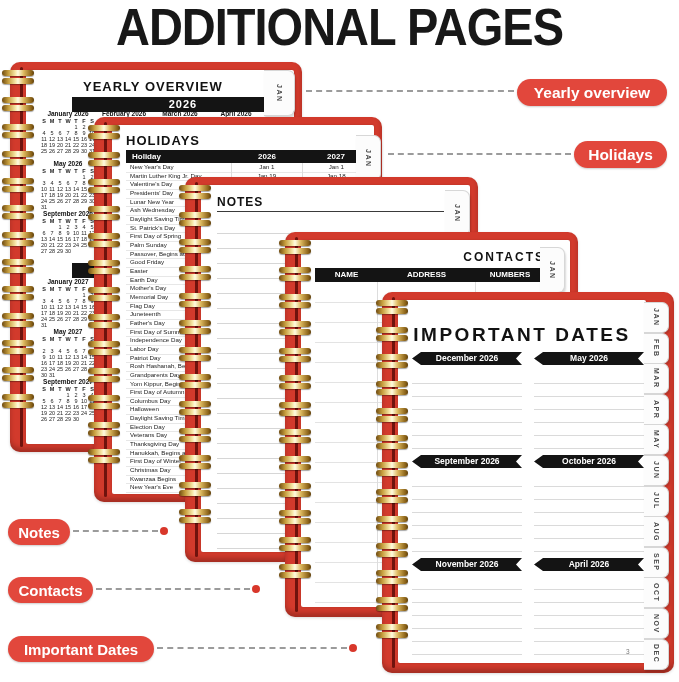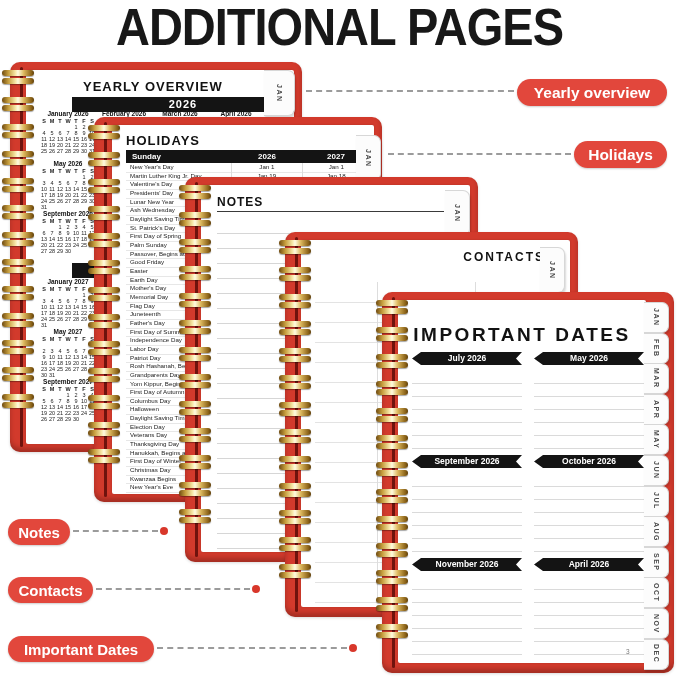--- a/index.html
+++ b/index.html
@@ -587,21 +587,21 @@
       </div>
   </div>
 
   <div class="notebook" style="left:94px;top:117px;width:288px;height:385px;">
     <div class="cover"></div>
     <div class="spine-edge" style="left:10px;top:5px;bottom:5px;"></div>
     <div class="page" style="left:18px;top:8px;width:262px;height:369px;">
       <div class="nb-title" style="left:14px;top:8px;font-size:13px;">HOLIDAYS</div>
       <div class="abs" style="inset:0;">
           <div class="hol-header" style="left: 14px; top: 25px; width: 244px;">
-            <div style="width: 106px; padding-left: 6px; box-sizing: border-box;">Sunday</div>
+            <div style="width: 106px; padding-left: 6px; box-sizing: border-box;">Holiday</div>
             <div style="width: 70px; text-align: center;">2026</div>
             <div style="width: 68px; text-align: center;">2027</div>
           </div>
           <div class="hol-row" style="left: 14px; top: 38px; width: 244px; height: 8.66px; line-height: 8.66px;">
             <div class="hol-name" style="width: 102px;">New Year's Day</div>
             <div class="hol-date" style="width: 70px;">Jan 1</div>
             <div class="hol-date" style="width: 68px;">Jan 1</div>
           </div>
           <div class="hol-row" style="left: 14px; top: 46.66px; width: 244px; height: 8.66px; line-height: 8.66px;">
             <div class="hol-name" style="width: 102px;">Martin Luther King Jr. Day</div>
@@ -915,20 +915,25 @@
         </div>
       </div>
   </div>
 
   <div class="notebook" style="left:285px;top:232px;width:293px;height:385px;">
     <div class="cover"></div>
     <div class="spine-edge" style="left:10px;top:5px;bottom:5px;"></div>
     <div class="page" style="left:16px;top:8px;width:269px;height:367px;">
       <div class="nb-title" style="right:25px;top:10px;font-size:12px;letter-spacing:2px;">CONTACTS</div>
       <div class="abs" style="inset:0;">
+          <div class="con-header" style="left: 14px; top: 28px; width: 230px;">
+            <div style="width: 63px;">NAME</div>
+            <div style="width: 97px;">ADDRESS</div>
+            <div style="width: 70px;">NUMBERS</div>
+          </div>
           <div class="con-row" style="left: 14px; top: 42px; width: 230px; height: 20px;">
             <div class="con-cell" style="width: 63px;"></div>
             <div class="con-cell" style="width: 97px;"></div>
             <div class="con-cell" style="width: 70px;"></div>
           </div>
           <div class="con-row" style="left: 14px; top: 62px; width: 230px; height: 20px;">
             <div class="con-cell" style="width: 63px;"></div>
             <div class="con-cell" style="width: 97px;"></div>
             <div class="con-cell" style="width: 70px;"></div>
           </div>
@@ -1062,21 +1067,21 @@
         </div>
       </div>
   </div>
 
   <div class="notebook" style="left:382px;top:292px;width:292px;height:381px;">
     <div class="cover"></div>
     <div class="spine-edge" style="left:10px;top:5px;bottom:5px;"></div>
     <div class="page" style="left:16px;top:8px;width:248px;height:363px;">
       <div class="nb-title" style="left:0;right:0;top:24px;font-size:19px;letter-spacing:2.5px;text-align:center;">IMPORTANT DATES</div>
       <div class="abs" style="inset:0;">
-          <div class="ribbon" style="left: 14px; top: 52px; width: 110px;">July 2026</div>
+          <div class="ribbon" style="left: 14px; top: 52px; width: 110px;">December 2026</div>
           <div class="id-lines" style="left: 14px; top: 71px; width: 110px; height: 78px;"></div>
           <div class="ribbon" style="left: 136px; top: 52px; width: 110px;">May 2026</div>
           <div class="id-lines" style="left: 136px; top: 71px; width: 110px; height: 78px;"></div>
           <div class="ribbon" style="left: 14px; top: 155px; width: 110px;">September 2026</div>
           <div class="id-lines" style="left: 14px; top: 174px; width: 110px; height: 78px;"></div>
           <div class="ribbon" style="left: 136px; top: 155px; width: 110px;">October 2026</div>
           <div class="id-lines" style="left: 136px; top: 174px; width: 110px; height: 78px;"></div>
           <div class="ribbon" style="left: 14px; top: 258px; width: 110px;">November 2026</div>
           <div class="id-lines" style="left: 14px; top: 277px; width: 110px; height: 78px;"></div>
           <div class="ribbon" style="left: 136px; top: 258px; width: 110px;">April 2026</div>

